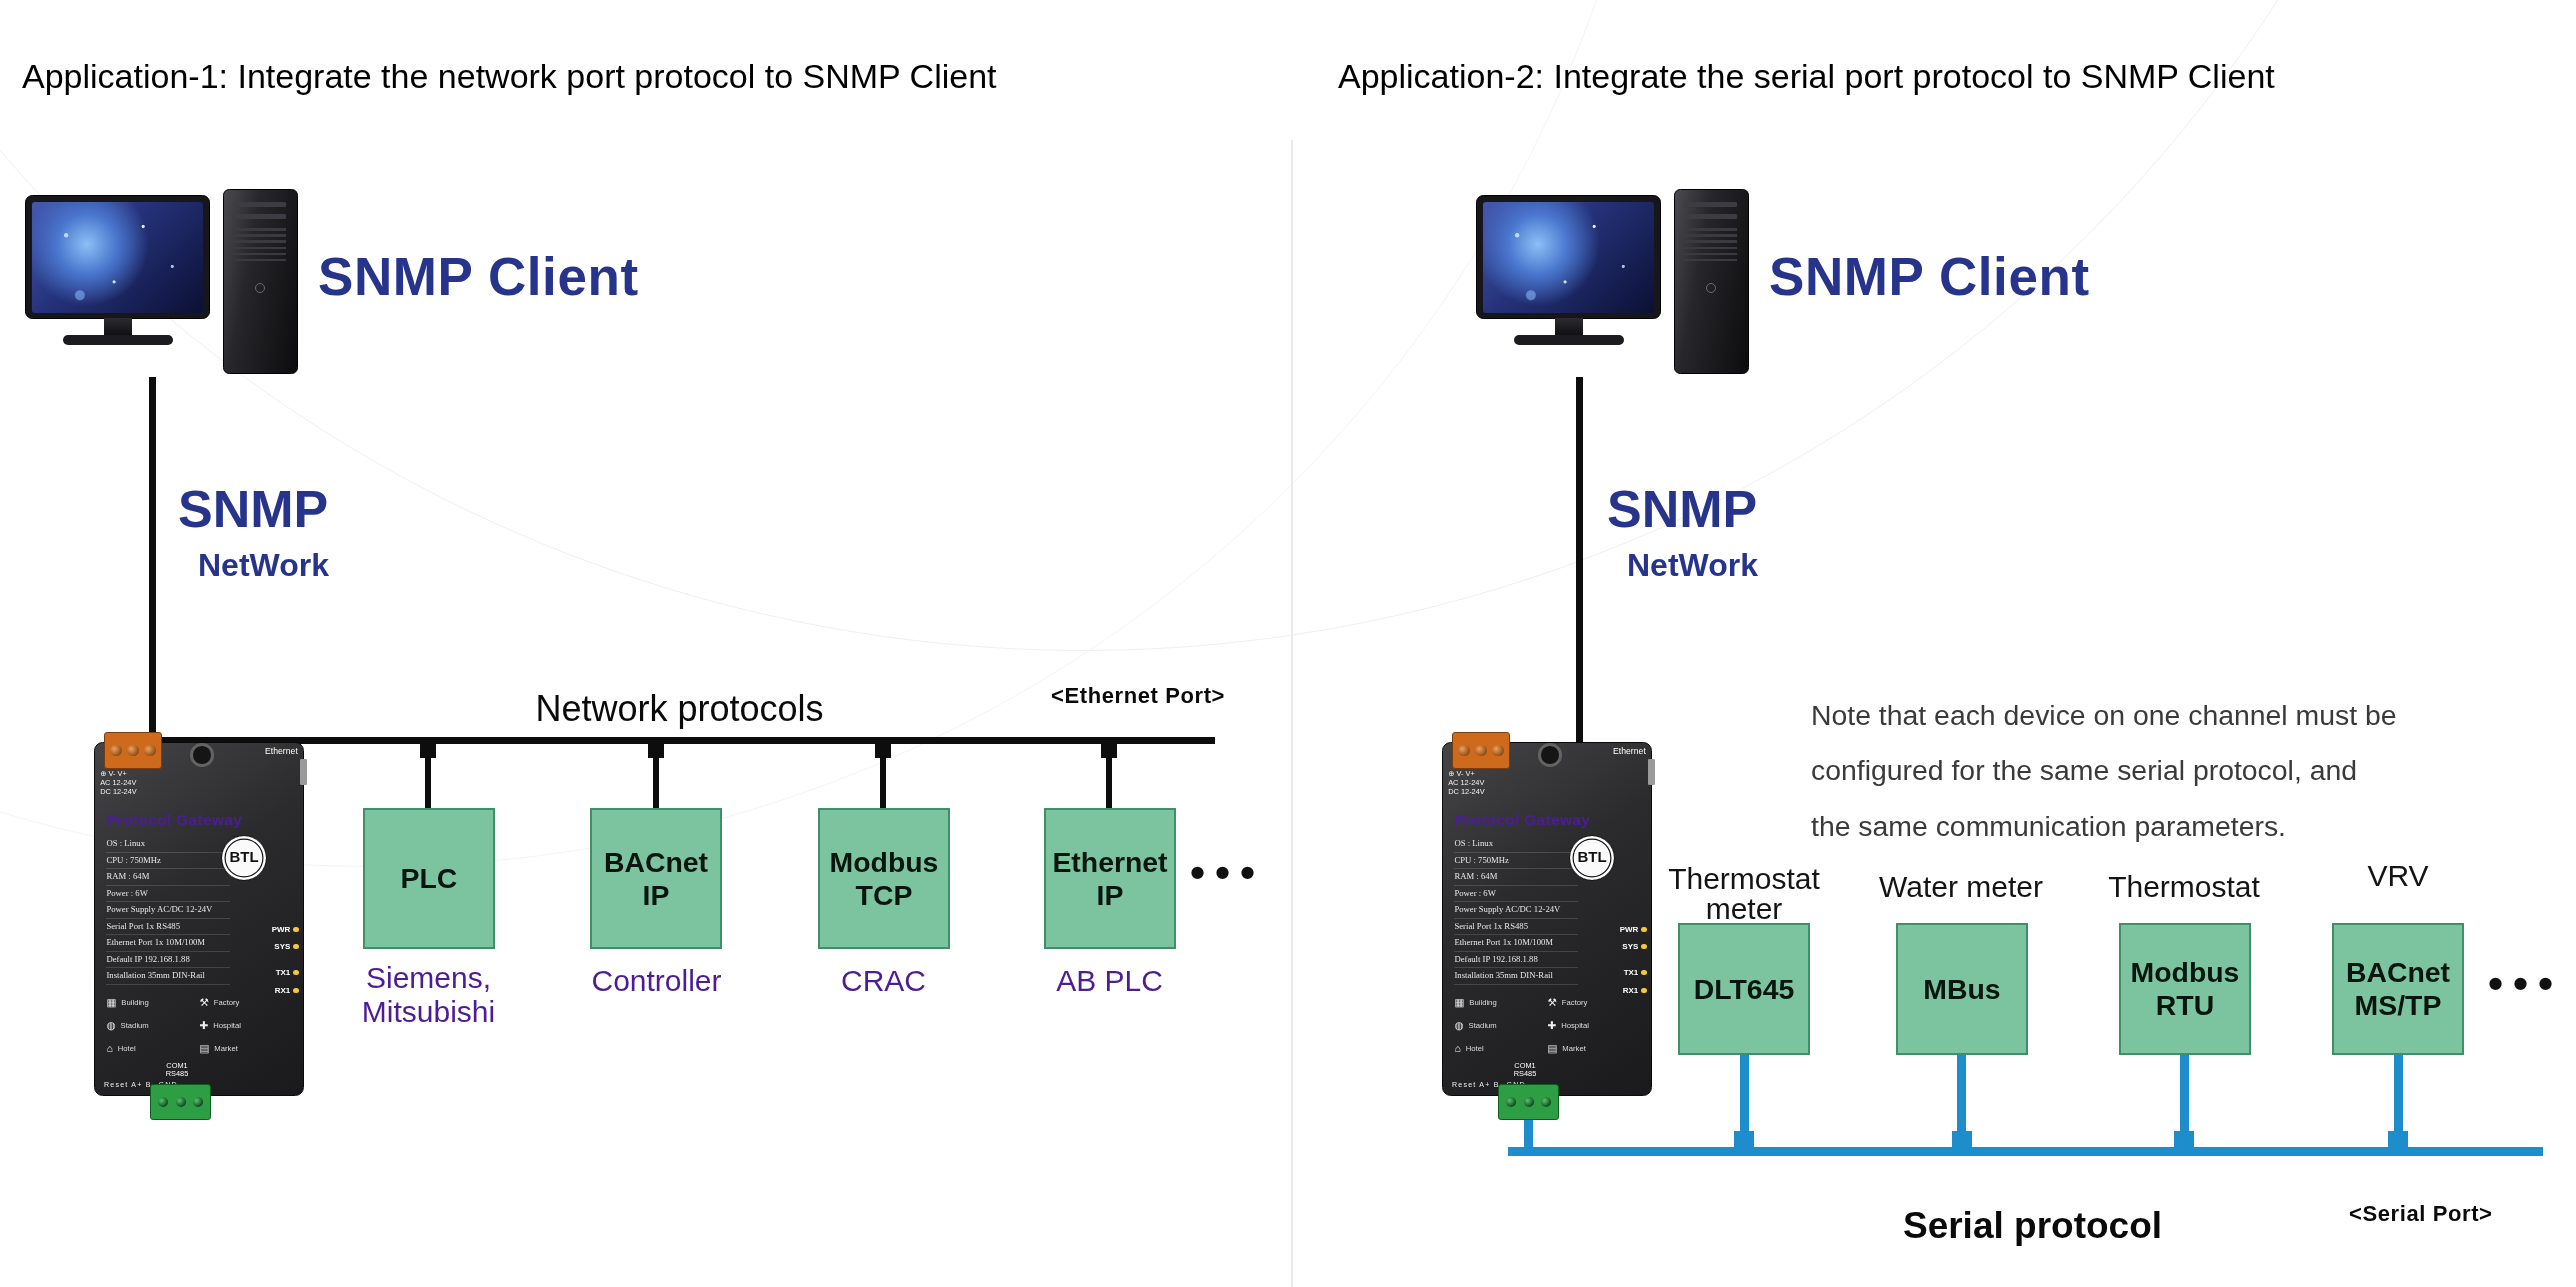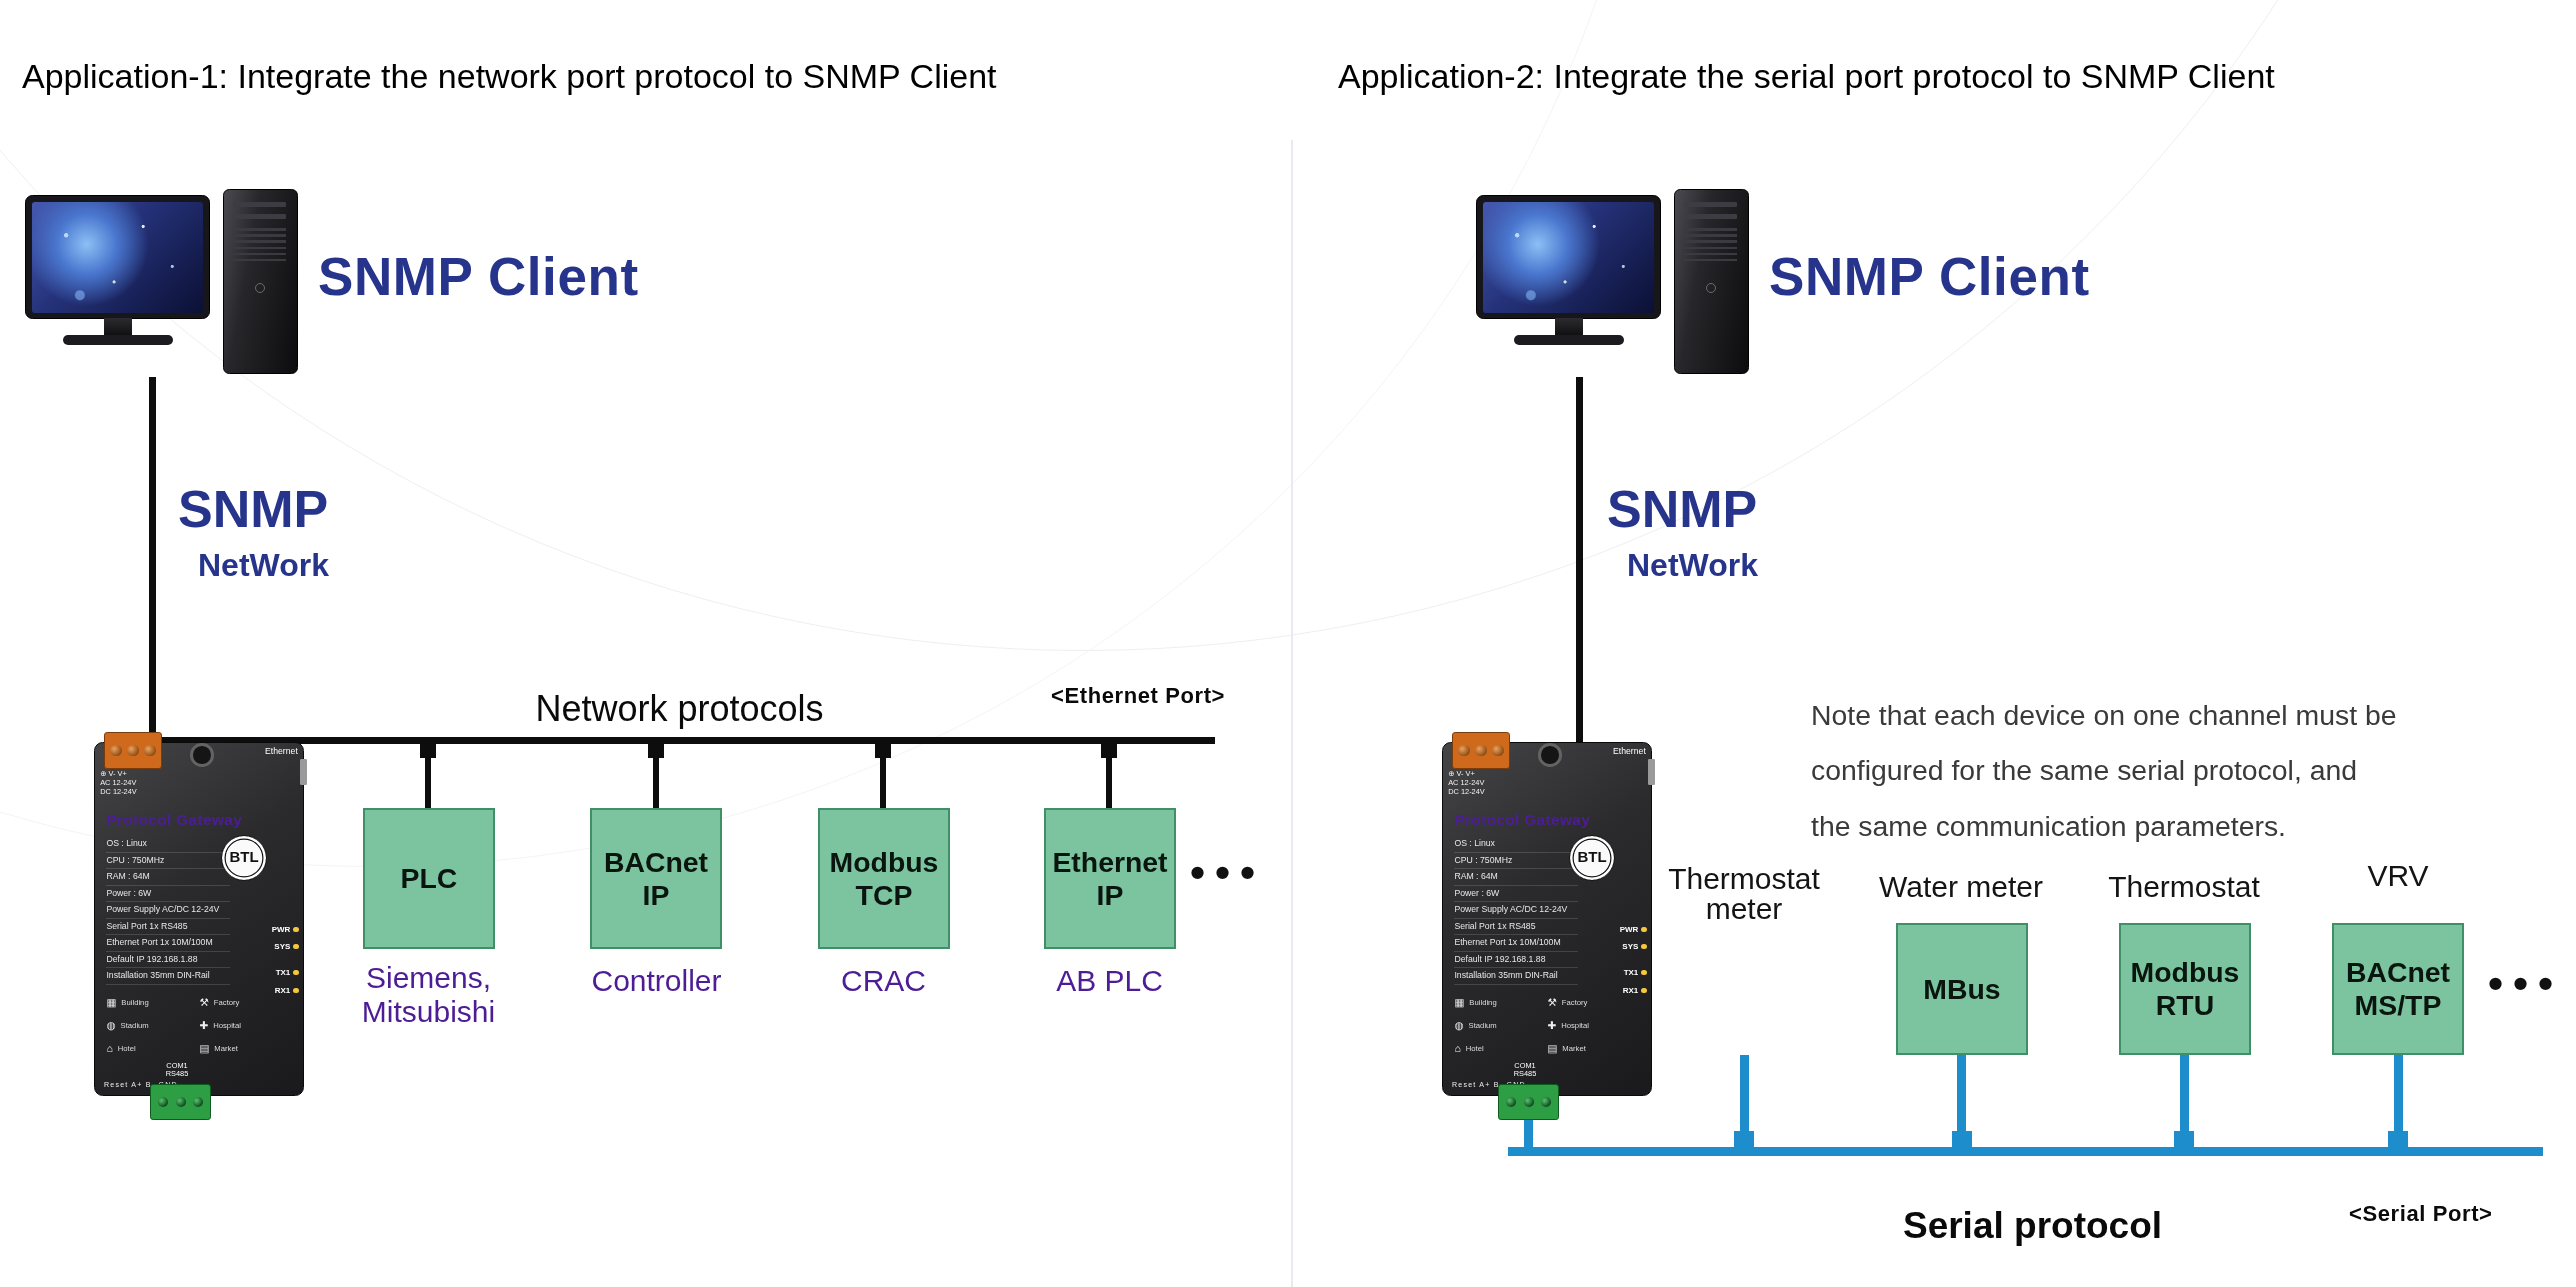--- a/index.html
+++ b/index.html
@@ -71,21 +71,21 @@
             background:#151515;border:3.7px solid #636363;box-sizing:border-box;}
   .dev-eth{position:absolute;right:6.2px;top:3.7px;font-size:8.7px;color:#fff;}
   .dev-eth-port{position:absolute;right:-2.5px;top:17.3px;width:6.2px;height:26px;background:#9a9a9a;border-radius:1.2px;}
   .dev-power-text{position:absolute;left:6.2px;top:28.4px;font-size:7.4px;line-height:8.7px;color:#f2f2f2;}
   .dev-title{position:absolute;left:12.4px;top:69px;font-size:15.5px;font-weight:bold;color:#4c1d95;letter-spacing:0.3px;}
   .dev-logo{position:absolute;left:127px;top:93px;width:46px;height:46px;border-radius:50%;background:#fafafa;
             border:1.9px solid #111;box-sizing:border-box;box-shadow:inset 0 0 0 2.5px #fff, inset 0 0 0 3.7px #111;
             text-align:center;line-height:42px;font-size:15px;font-weight:bold;color:#111;}
   .dev-specs{position:absolute;left:12.4px;top:94px;width:124px;}
   .dev-spec{font-size:8.7px;line-height:15.5px;color:#e8e8e8;border-bottom:0.6px solid rgba(255,255,255,.14);
-            white-space:nowrap;}
+            white-space:nowrap;font-family:Liberation Serif, serif;}
   .dev-led{position:absolute;right:5px;display:flex;align-items:center;gap:3.1px;}
   .dev-led span{font-size:8px;font-weight:bold;color:#fff;}
   .dev-led i{width:5.6px;height:5.6px;border-radius:50%;background:#f5c73d;}
   .dev-sectors{position:absolute;left:12.4px;top:249px;width:185px;display:grid;
                grid-template-columns:93px 93px;row-gap:1.2px;}
   .dev-sector{display:flex;align-items:center;gap:5px;height:22px;}
   .dev-sector-icon{font-size:10.5px;color:#eee;}
   .dev-sector-label{font-size:7.7px;color:#ddd;}
   .dev-com{position:absolute;left:52px;top:320px;width:62px;text-align:center;font-size:7.4px;
            line-height:8px;color:#fff;}
@@ -263,20 +263,21 @@
   <div class="abs note-text pre" style="left:1811px;top:688px;width:754px;">Note that each device on one channel must be
 configured for the same serial protocol, and
 the same communication parameters.</div>
 
   <div class="abs node-label" style="left:1636px;top:864px;width:216px;">Thermostat
 meter</div>
   <div class="abs node-label" style="left:1853px;top:872px;width:216px;">Water meter</div>
   <div class="abs node-label" style="left:2076px;top:872px;width:216px;">Thermostat</div>
   <div class="abs node-label" style="left:2290px;top:861px;width:216px;">VRV</div>
 
+  <div class="abs node-box" style="left:1678px;top:923px;width:132px;height:132px;">DLT645</div>
   <div class="abs node-box" style="left:1896px;top:923px;width:132px;height:132px;">MBus</div>
   <div class="abs node-box" style="left:2119px;top:923px;width:132px;height:132px;">Modbus
 RTU</div>
   <div class="abs node-box" style="left:2332px;top:923px;width:132px;height:132px;">BACnet
 MS/TP</div>
 
   <div class="abs dots" style="left:2488px;top:959px;">•••</div>
 
   <div class="abs blue" style="left:1740px;top:1055px;width:8.7px;height:80px;"></div>
   <div class="abs blue" style="left:1734px;top:1131px;width:20px;height:20px;"></div>

